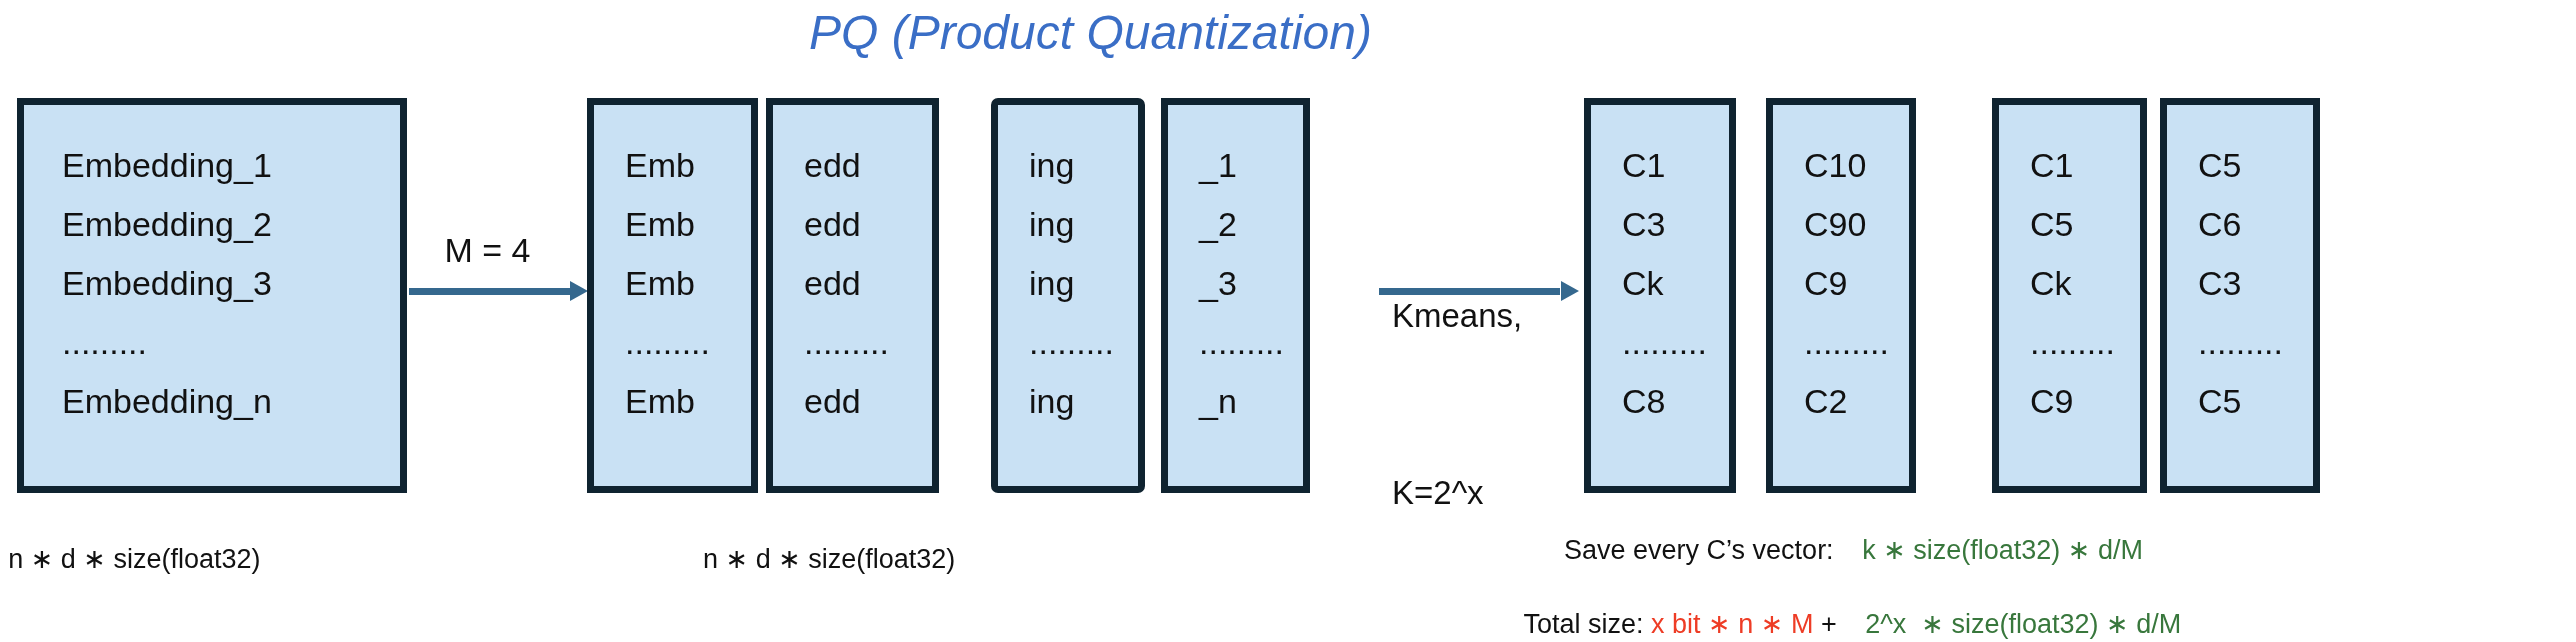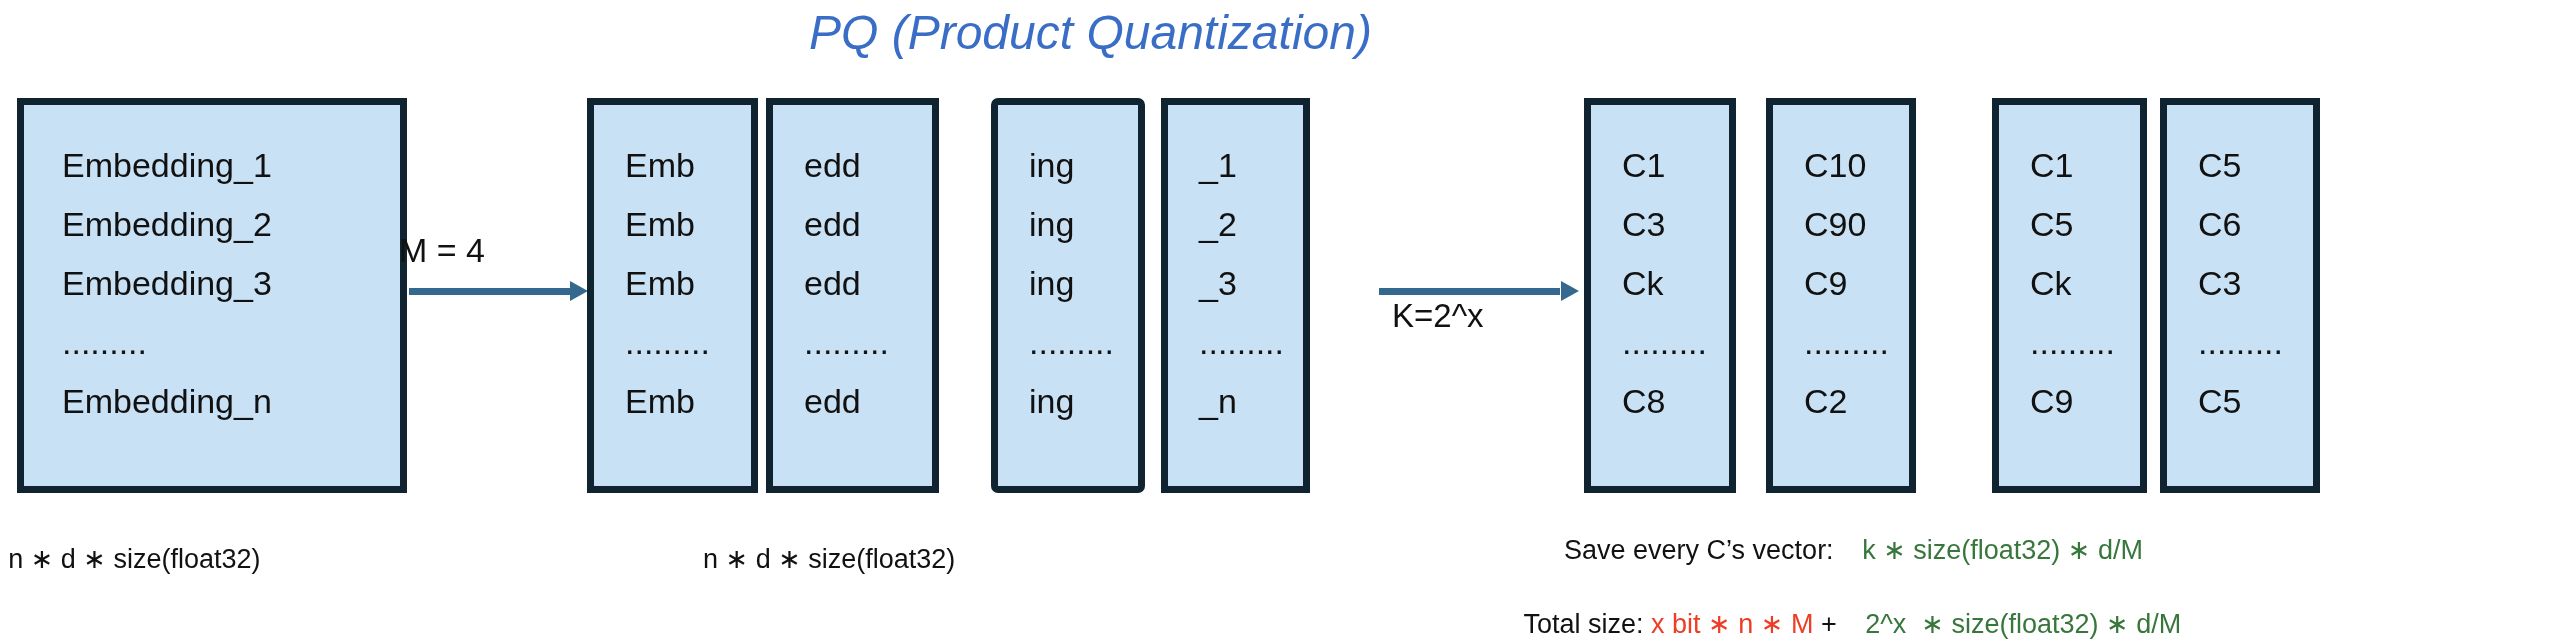--- a/index.html
+++ b/index.html
@@ -42,21 +42,21 @@
   <div class="title">PQ (Product Quantization)</div>
 
   <div class="box src" style="left:17px;width:390px;">
     <div class="row">Embedding_1</div>
     <div class="row">Embedding_2</div>
     <div class="row">Embedding_3</div>
     <div class="row">.........</div>
     <div class="row">Embedding_n</div>
   </div>
 
-  <div class="arrow-label" style="left:399px;top:231px;width:177px;">M = 4</div>
+  <div class="arrow-label" style="left:399px;top:231px;width:177px;text-align:center;">M = 4</div>
   <div class="arrow-line" style="left:409px;top:288px;width:162px;"></div>
   <div class="arrow-head" style="left:570px;top:281px;"></div>
 
   <div class="box" style="left:587px;width:171px;">
     <div class="row">Emb</div>
     <div class="row">Emb</div>
     <div class="row">Emb</div>
     <div class="row">.........</div>
     <div class="row">Emb</div>
   </div>
@@ -76,20 +76,21 @@
   </div>
   <div class="box" style="left:1161px;width:149px;">
     <div class="row">_1</div>
     <div class="row">_2</div>
     <div class="row">_3</div>
     <div class="row">.........</div>
     <div class="row">_n</div>
   </div>
 
   <div class="kmeans-label">
+    <div>Kmeans,</div>
     <div>K=2^x</div>
   </div>
   <div class="arrow-line" style="left:1379px;top:288px;width:181px;"></div>
   <div class="arrow-head" style="left:1561px;top:281px;"></div>
 
   <div class="box" style="left:1584px;width:152px;">
     <div class="row">C1</div>
     <div class="row">C3</div>
     <div class="row">Ck</div>
     <div class="row">.........</div>

